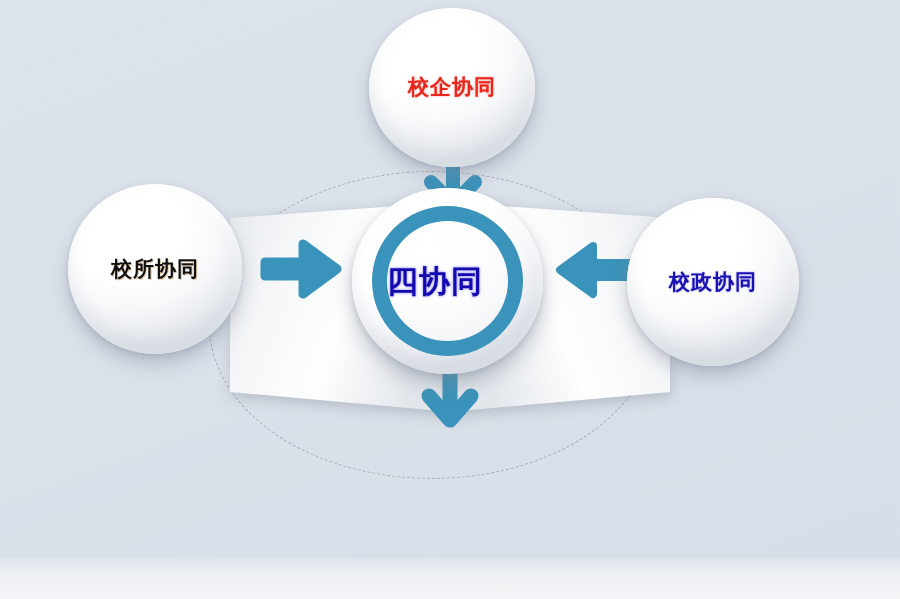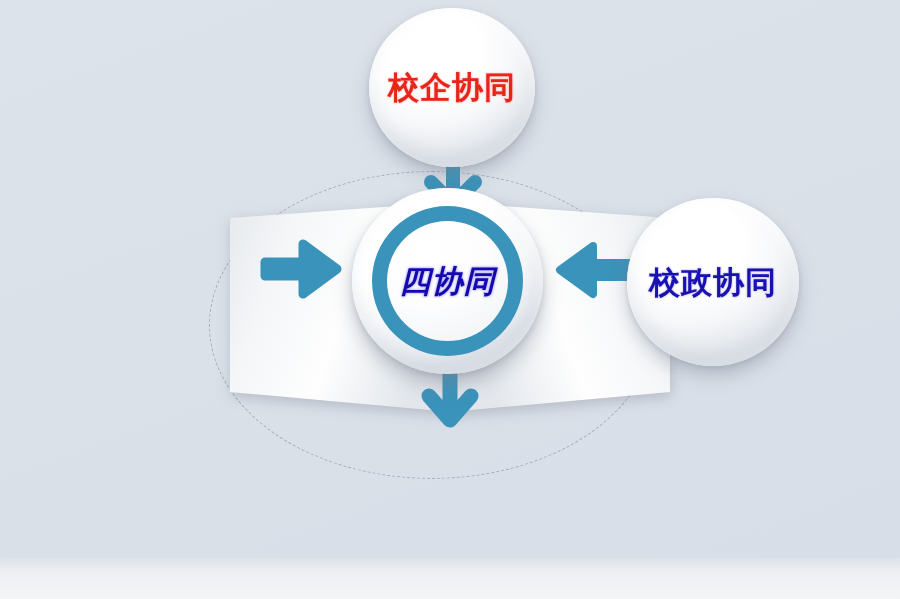--- a/index.html
+++ b/index.html
@@ -73,21 +73,21 @@
     justify-content: center;
     background:
       radial-gradient(ellipse 78% 70% at 34% 26%, #ffffff 0%, #ffffff 42%, #f7f8fa 68%, #e9ecf0 88%, #dfe3e9 100%);
     box-shadow:
       0 10px 18px rgba(120,130,148,.38),
       0 2px 5px rgba(120,130,148,.25),
       inset 0 -10px 18px rgba(190,198,210,.30),
       inset 0 7px 13px rgba(255,255,255,.95);
   }
   .node-label {
-    font-size: 31px;
+    font-size: 21px;
     font-weight: 700;
     letter-spacing: 1px;
     white-space: nowrap;
     line-height: 1;
   }
 
   .node-top    { left: 369px; top: 8px;   width: 166px; height: 159px; }
   .node-left   { left: 68px;  top: 184px; width: 174px; height: 170px; }
   .node-right  { left: 627px; top: 198px; width: 172px; height: 168px; }
   .node-bottom { left: 367px; top: 424px; width: 164px; height: 145px; }
@@ -123,22 +123,20 @@
     justify-content: center;
   }
   .hub-ring {
     width: 151px; height: 150px;
     border-radius: 50%;
     border: 15px solid #3a93ba;
     box-sizing: border-box;
     background: radial-gradient(ellipse 80% 75% at 34% 26%, #ffffff 0%, #fdfdfe 60%, #f4f6f8 100%);
     display: flex;
     align-items: center;
-    justify-content: center;
-    font-style: italic;
   }
   .hub-label {
     font-size: 31px;
     font-weight: 700;
     letter-spacing: 1px;
     white-space: nowrap;
     color: #1409ae;
     text-shadow: 0 0 3px rgba(120,110,235,.9), 0 1px 0 rgba(255,255,255,.6);
     line-height: 1;
   }
@@ -204,20 +202,23 @@
     <svg width="58" height="98" viewBox="0 0 58 98" xmlns="http://www.w3.org/2000/svg">
       <path d="M29,4 L29,80" stroke="#3a93ba" stroke-width="15" stroke-linecap="round" fill="none"></path>
       <path d="M8,62 L29,86 L50,62" stroke="#3a93ba" stroke-width="15" stroke-linecap="round" stroke-linejoin="round" fill="none"></path>
     </svg>
   </div>
 
   <div class="node node-top">
     <span class="node-label label-red">校企协同</span>
   </div>
 
+  <div class="node node-left">
+    <span class="node-label label-black">校所协同</span>
+  </div>
 
   <div class="node node-right">
     <span class="node-label label-navy">校政协同</span>
   </div>
 
 
   <div class="hub">
     <div class="hub-ring">
       <span class="hub-label">四协同</span>
     </div>

